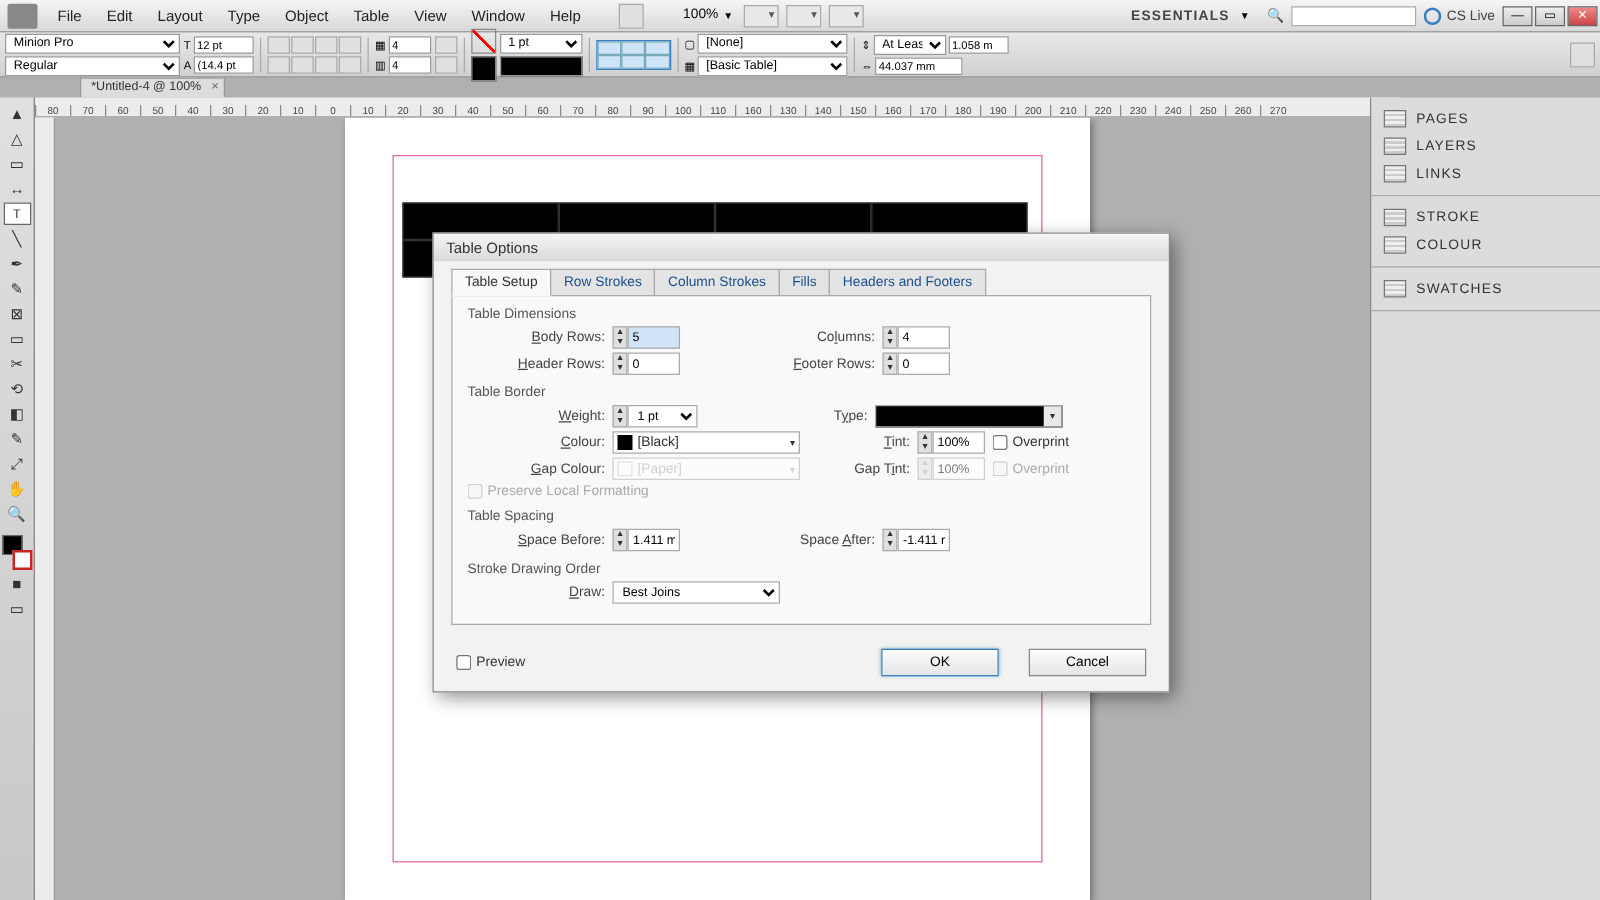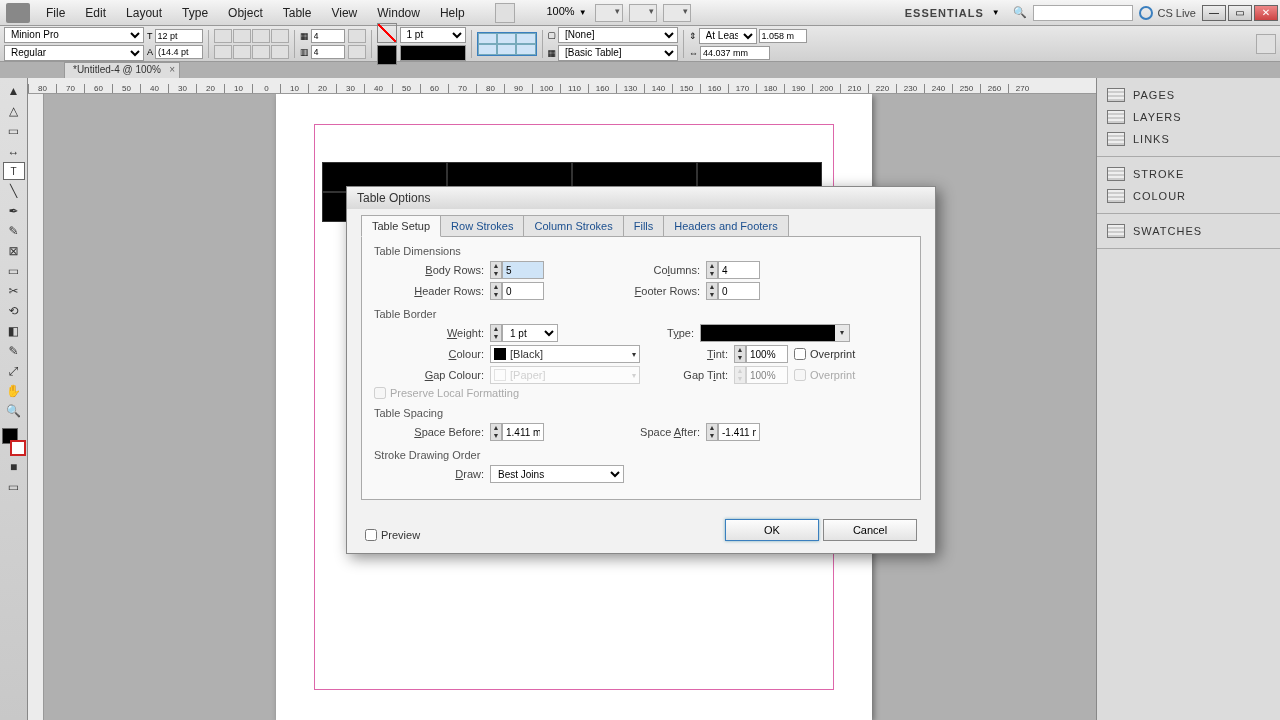--- a/index.html
+++ b/index.html
@@ -86,21 +86,21 @@
 .sel { height:18px; border:1px solid #aaa; background:#fff; font-size:10px; padding:0 3px; }
 .sel.w50 { width:56px; }
 .sel.w120 { width:134px; }
 .color-sel { display:flex; align-items:center; width:150px; height:18px; border:1px solid #aaa; background:#fff; padding:0 3px; gap:4px; }
 .color-sel .sw { width:12px; height:12px; background:#000; }
 .stroke-sel { display:flex; align-items:center; width:150px; height:18px; border:1px solid #aaa; background:#000; }
 .stroke-sel .arrow { width:14px; height:16px; background:#e8e8e8; margin-left:auto; text-align:center; font-size:8px; line-height:16px; }
 .chk { display:flex; align-items:center; gap:4px; }
 .chk input { width:12px; height:12px; }
 .disabled { color:#aaa; }
-.dialog-footer { display:flex; align-items:flex-end; padding:8px 18px 12px; gap:4px; }
+.dialog-footer { display:flex; align-items:center; padding:8px 18px 12px; gap:24px; }
 .dialog-footer .spacer { flex:1; }
 .btn { width:94px; height:22px; border:1px solid #888; background:linear-gradient(#fdfdfd,#e4e4e4); font-size:11px; cursor:pointer; }
 .btn.primary { border-color:#3a7fbf; box-shadow:0 0 3px #7ab; }
 </style>
 </head>
 <body>
 
 <div class="menubar">
   <div class="logo"></div>
   <div class="menu-item">File</div>

